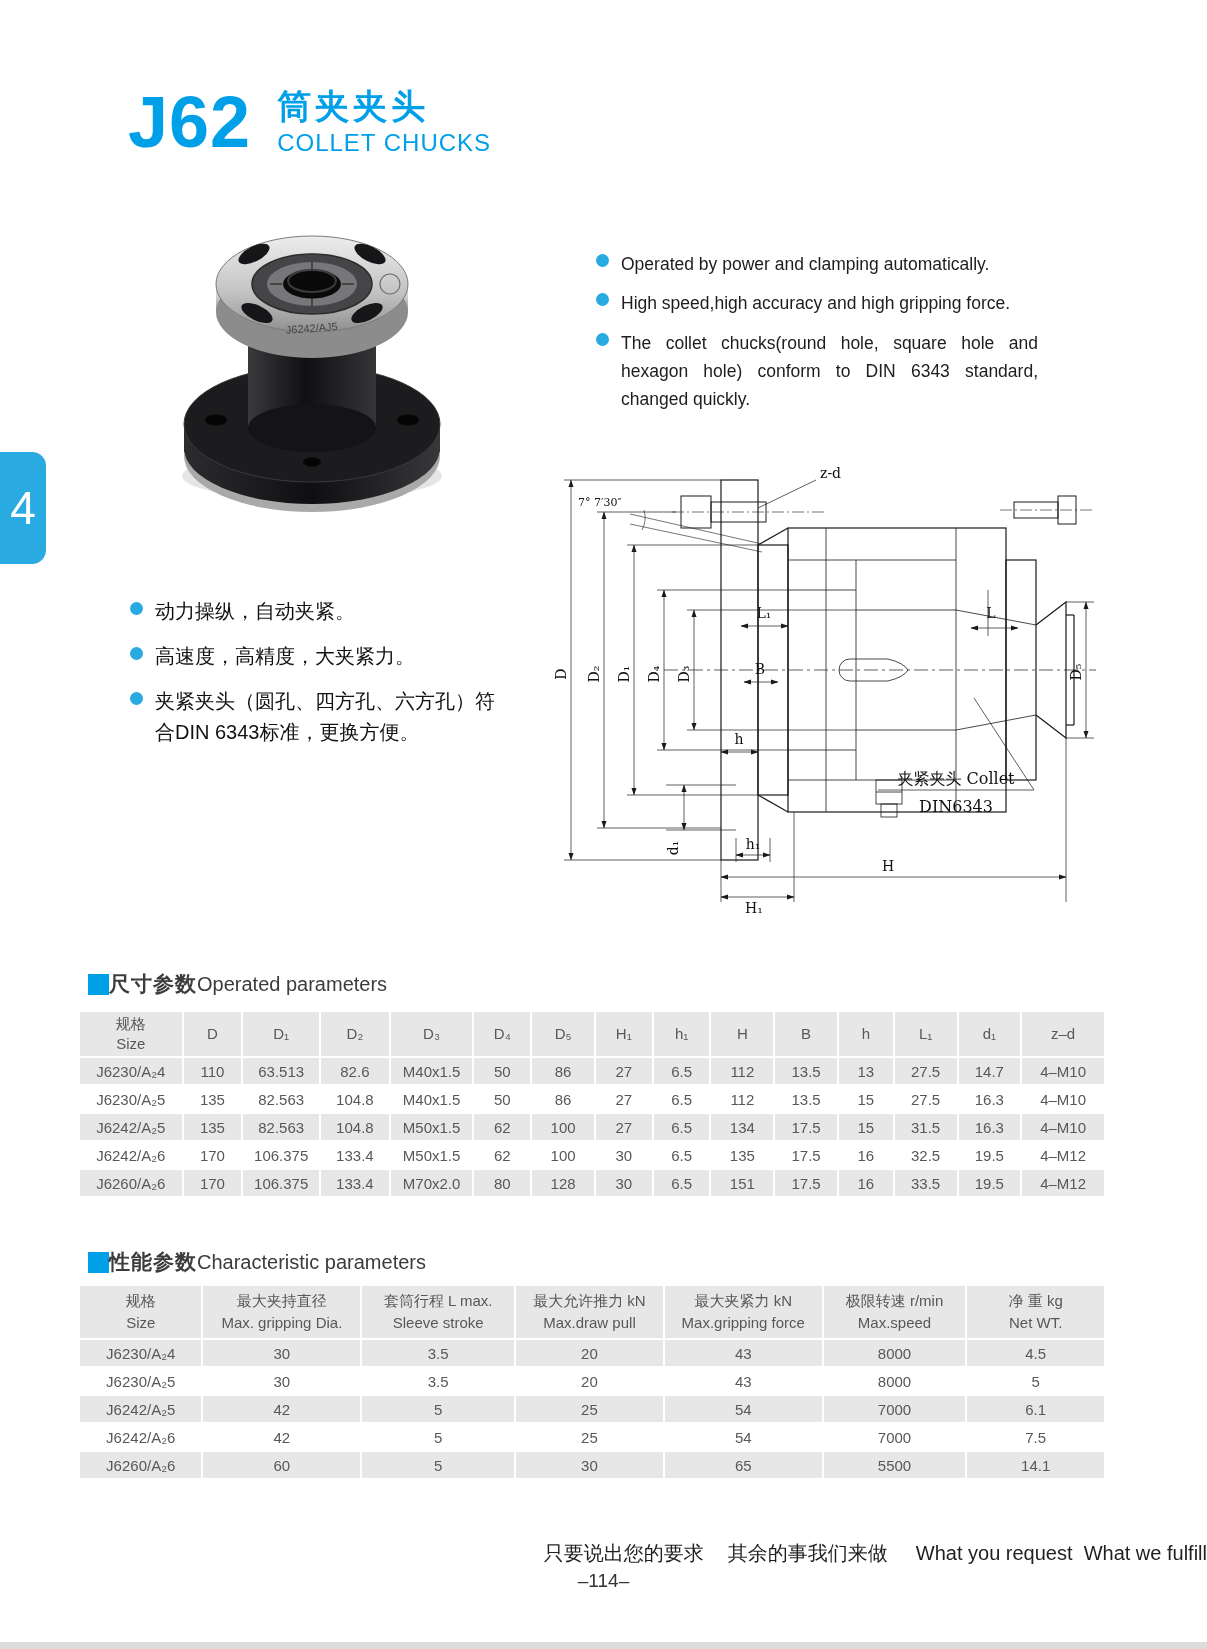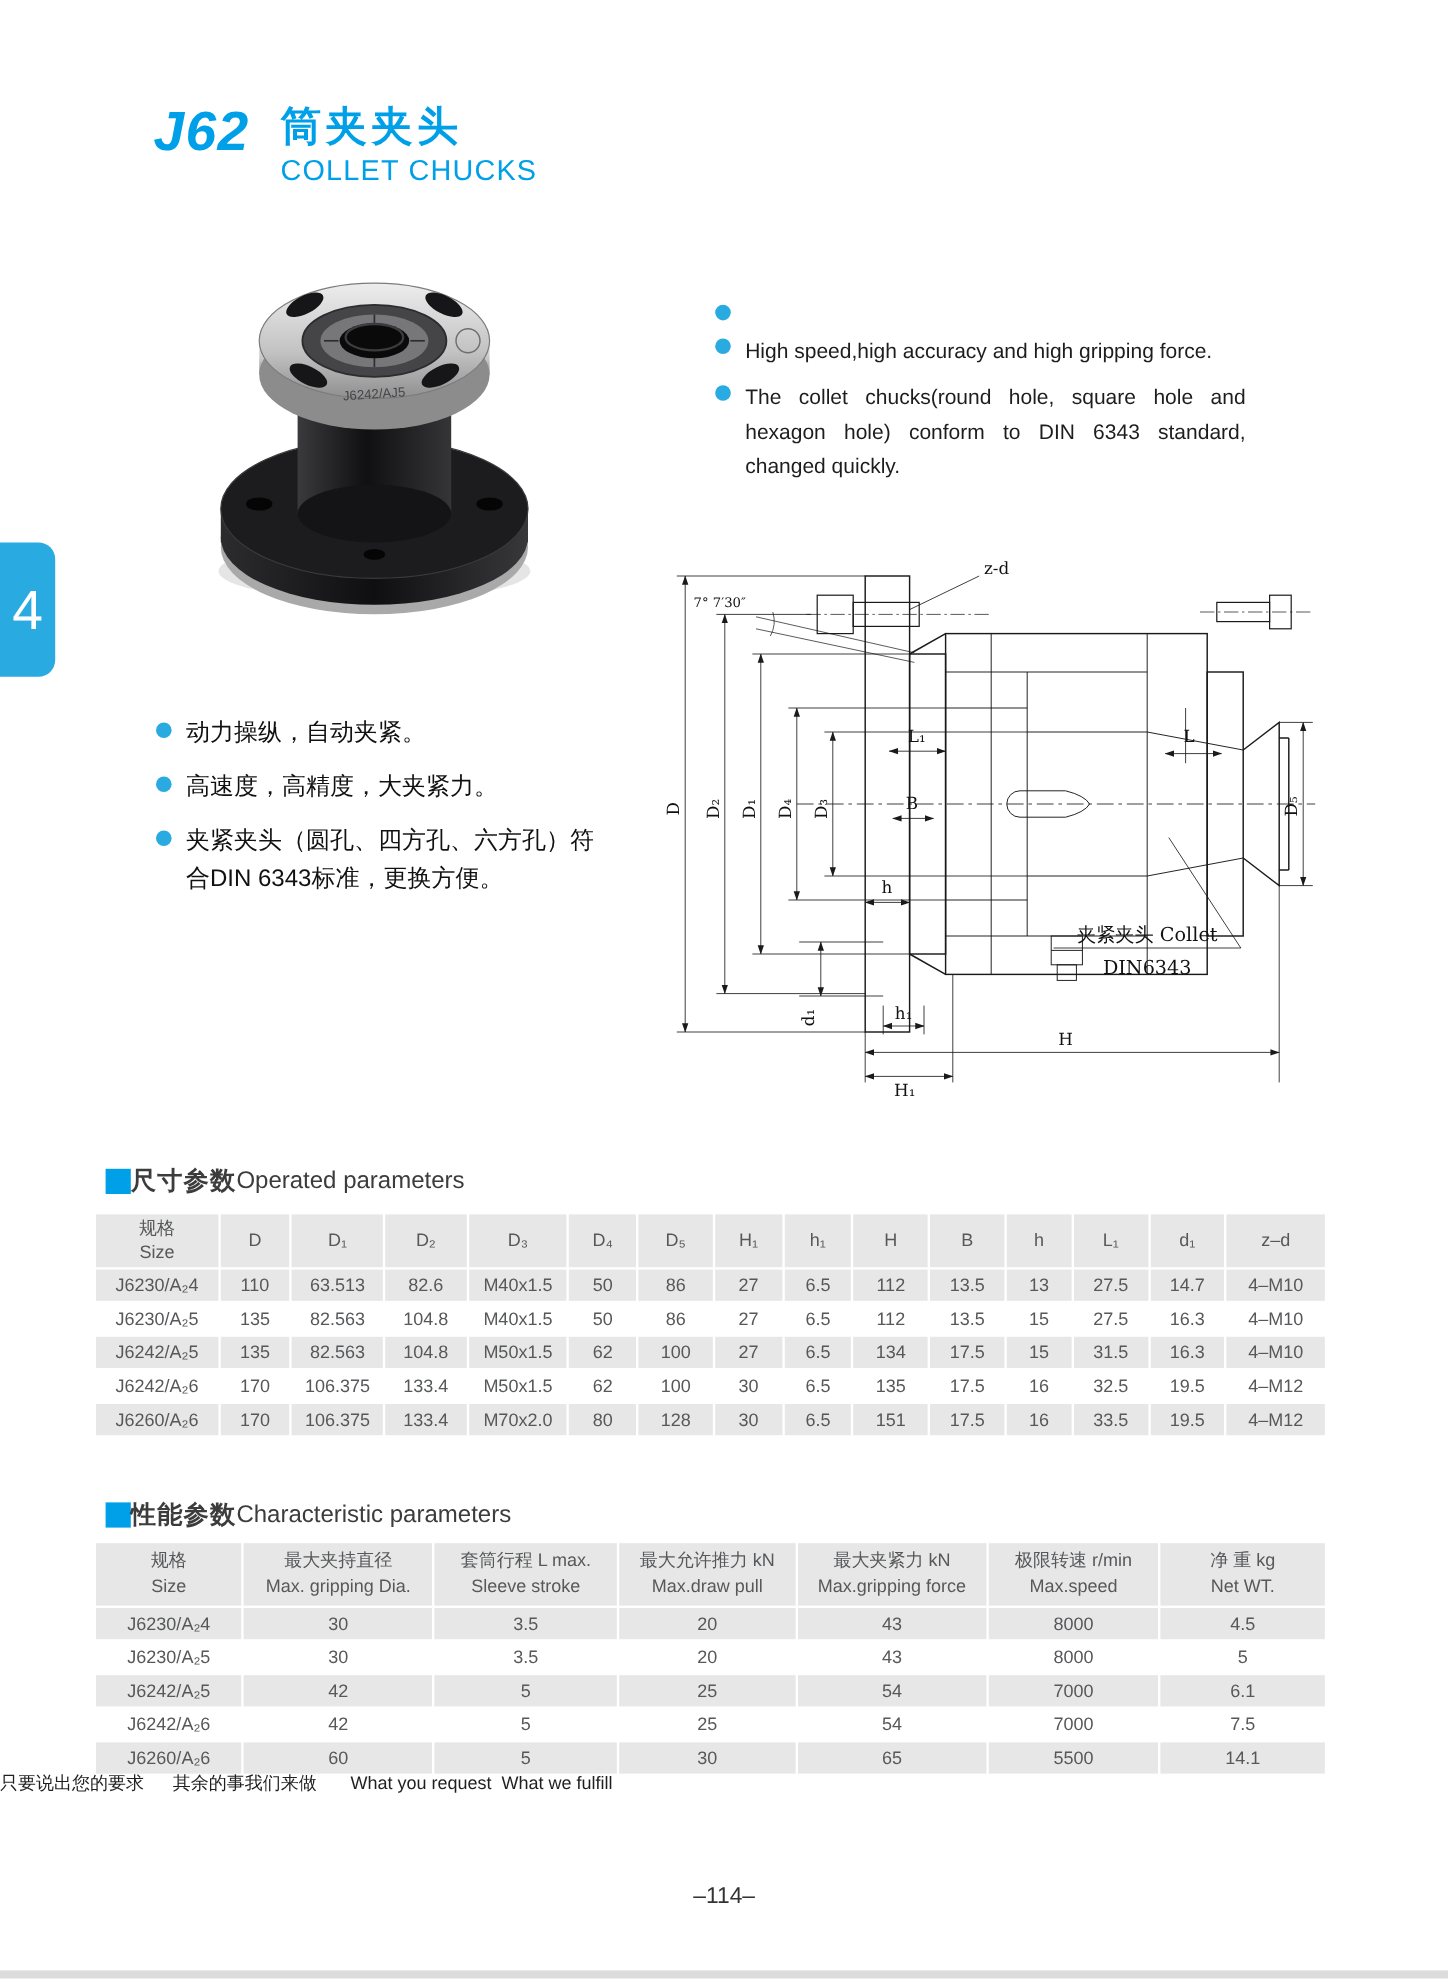--- a/index.html
+++ b/index.html
@@ -4,21 +4,21 @@
 <style>
   html,body{margin:0;padding:0;background:#fff;}
   .page{position:relative;width:1207px;height:1649px;background:#fff;overflow:hidden;
         font-family:"Liberation Sans","DejaVu Sans",sans-serif;color:#333;}
   
   .side-tab{position:absolute;left:0;top:452px;width:46px;height:112px;background:#29abe2;
             border-radius:0 14px 14px 0;display:flex;align-items:center;justify-content:center;
             color:#fff;font-size:46px;font-weight:300;}
   
   .hdr{position:absolute;left:128px;top:86px;display:flex;align-items:flex-start;gap:26px;color:#00a0e9;}
-  .hdr .model{font-size:46px;font-weight:bold;line-height:1;letter-spacing:1px;font-style:italic;}
+  .hdr .model{font-size:72px;font-weight:bold;line-height:1;letter-spacing:1px;}
   .hdr .title-cn{font-size:34px;font-weight:bold;letter-spacing:4px;line-height:1.1;margin-top:2px;}
   .hdr .title-en{font-size:24px;letter-spacing:1px;margin-top:4px;}
   
   .photo{position:absolute;left:158px;top:180px;width:312px;height:332px;}
   
   .features{list-style:none;margin:0;padding:0;}
   .features li{display:flex;align-items:flex-start;}
   .features .dot{width:13px;height:13px;border-radius:50%;background:#29abe2;flex:0 0 13px;}
   .features-en{position:absolute;left:596px;top:250px;width:442px;}
   .features-en li{margin-bottom:11px;}
@@ -40,21 +40,21 @@
   .tbl-wrap{position:absolute;left:78px;width:1028px;}
   #tbl1{top:1010px;} #tbl2{top:1284px;}
   table{border-collapse:separate;border-spacing:2px 2px;table-layout:fixed;width:100%;}
   th,td{text-align:center;vertical-align:middle;font-weight:400;color:#57585a;font-size:15px;padding:0 2px;}
   th{background:#e7e7e7;white-space:pre-line;line-height:1.35;}
   #tbl1 th{height:44px;} #tbl2 th{height:52px;}
   td{height:26px;}
   tbody tr:nth-child(odd) td{background:#e7e7e7;}
   #tbl2 th div{line-height:1.45;}
   
-  .slogan{position:absolute;left:0;top:1477px;width:100%;text-align:left;font-size:15px;color:#1f1f1f;}
+  .slogan{position:absolute;left:0;top:1540px;width:100%;text-align:right;font-size:20px;color:#1f1f1f;}
   .slogan span{white-space:pre;}
   .slogan .en{margin-left:28px;}
   .slogan .cn2{margin-left:24px;}
   .page-no{position:absolute;left:0;top:1570px;width:100%;text-align:center;font-size:19px;color:#333;}
   .bottom-strip{position:absolute;left:0;bottom:0;width:100%;height:7px;background:#dcdcdc;}
   
   .dwg-t{font-family:"DejaVu Serif",serif;font-size:14px;fill:#111;}
   .dwg-s{font-family:"DejaVu Serif",serif;font-size:11px;fill:#111;}
   .dwg-cn{font-family:"DejaVu Serif",serif;font-size:16px;fill:#111;}
 </style>
@@ -129,20 +129,21 @@
         <line x1="154" y1="126" x2="154" y2="116"></line>
     </g>
     <ellipse cx="154" cy="104" rx="29" ry="14.5" fill="#0a0a0b"></ellipse>
     <ellipse cx="154" cy="101" rx="24" ry="11" fill="none" stroke="#3c3c3e" stroke-width="2"></ellipse>
     <text x="154" y="152" font-size="11" fill="#45454a" text-anchor="middle" font-family="Liberation Sans, sans-serif" transform="rotate(-4 154 152)">J6242/AJ5</text>
   </svg>
 
   <ul class="features features-en">
     <li>
         <span class="dot"></span>
+        <span class="txt">Operated by power and clamping automatically.</span>
       </li>
     <li>
         <span class="dot"></span>
         <span class="txt">High speed,high accuracy and high gripping force.</span>
       </li>
     <li>
         <span class="dot"></span>
         <span class="txt">The collet chucks(round hole, square hole and hexagon hole) conform to DIN 6343 standard, changed quickly.</span>
       </li>
   </ul>

